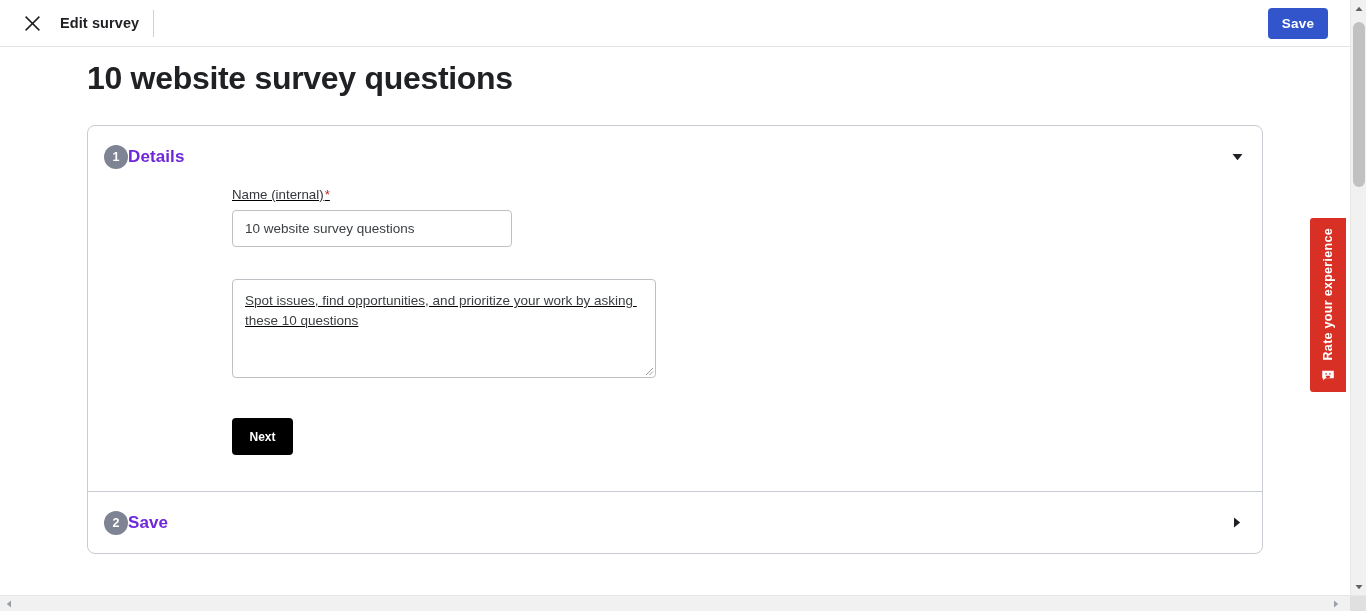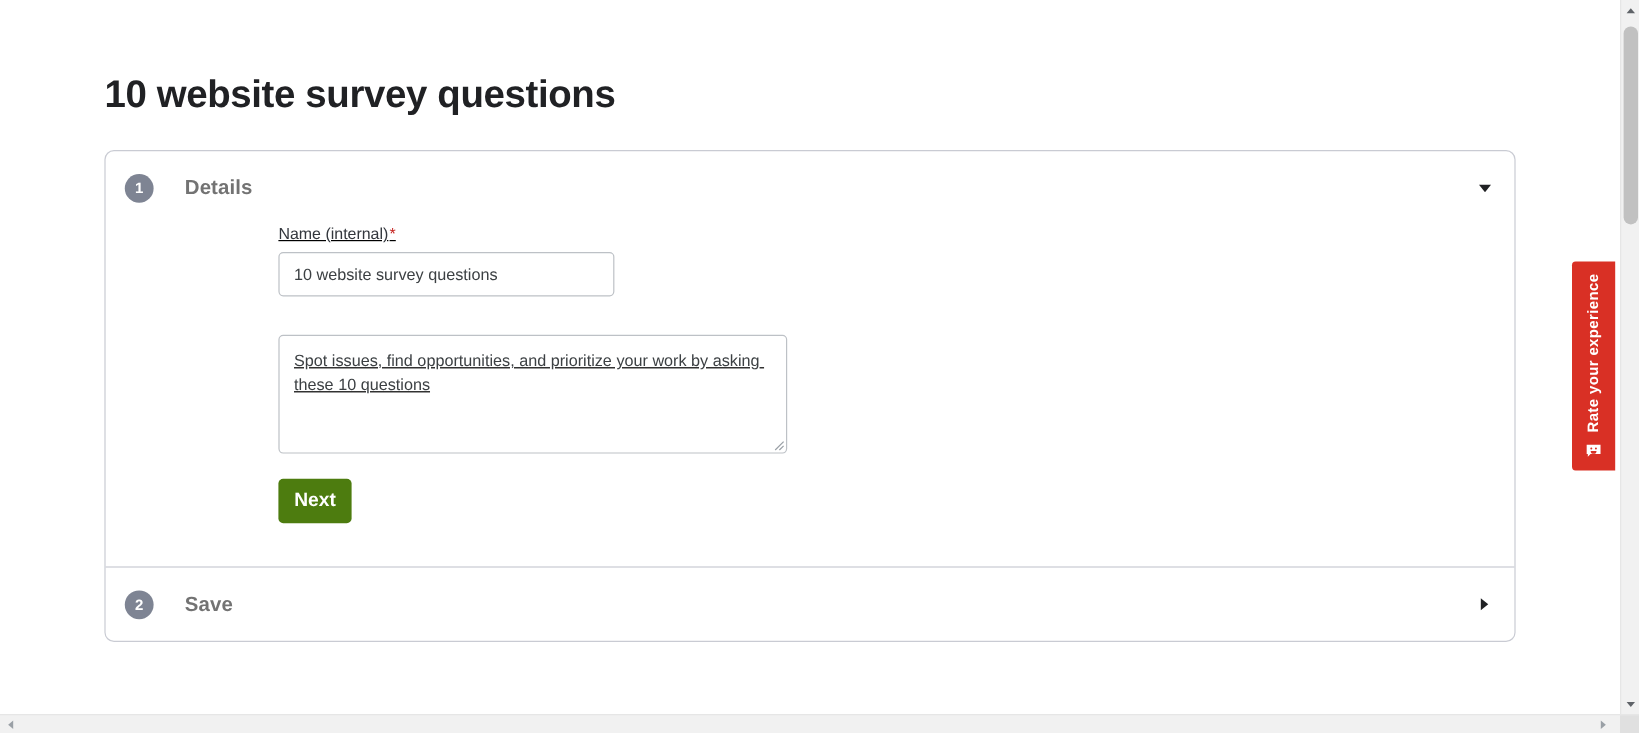--- a/index.html
+++ b/index.html
@@ -112,24 +112,23 @@
     background: #7e8493;
     color: #ffffff;
     font-size: 12.5px;
     font-weight: 700;
     display: flex;
     align-items: center;
     justify-content: center;
     flex: 0 0 auto;
   }
   .section-title {
-    margin-left: 26px;
     font-size: 17px;
     font-weight: 700;
-    color: #737373;
+    color: #6d28d9;
     letter-spacing: 0.1px;
   }
   .section-toggle {
     position: absolute;
     right: 18px;
     top: 50%;
     transform: translateY(-50%);
     width: 14px; height: 14px;
     display: flex;
     align-items: center;
@@ -182,28 +181,28 @@
     display: block;
   }
   .resize-grip {
     position: absolute;
     right: 2px; bottom: 2px;
     width: 11px; height: 11px;
     pointer-events: none;
   }
 
   .next-btn {
-    margin-top: 21px;
+    margin-top: 40px;
     width: 61px;
     height: 37px;
-    background: #4d7c0f;
+    background: #000000;
     color: #ffffff;
     border: none;
     border-radius: 4px;
-    font-size: 16px;
+    font-size: 12px;
     font-weight: 700;
     font-family: "Liberation Sans", sans-serif;
     cursor: pointer;
   }
 
   .card-divider {
     height: 1px;
     background: #c9cbd3;
     width: 100%;
   }
@@ -290,20 +289,30 @@
     width: 16px; height: 16px;
     background: #e0e0e0;
   }
   .tri { display:block; }
 </style>
 </head>
 <body>
 
 <div class="app">
 
+  <div class="topbar">
+    <button class="close-btn" aria-label="Close">
+      <svg width="17" height="17" viewBox="0 0 17 17">
+        <path d="M1.6 1.6 L15.4 15.4 M15.4 1.6 L1.6 15.4" stroke="#202124" stroke-width="1.5" fill="none"></path>
+      </svg>
+    </button>
+    <span class="topbar-title">Edit survey</span>
+    <span class="topbar-sep"></span>
+    <button class="save-btn">Save</button>
+  </div>
 
   <div class="content">
 
     <h1 class="page-title">10 website survey questions</h1>
 
     <div class="card">
 
       <div class="section-header">
         <div class="step-circle">1</div>
         <div class="section-title">Details</div>

